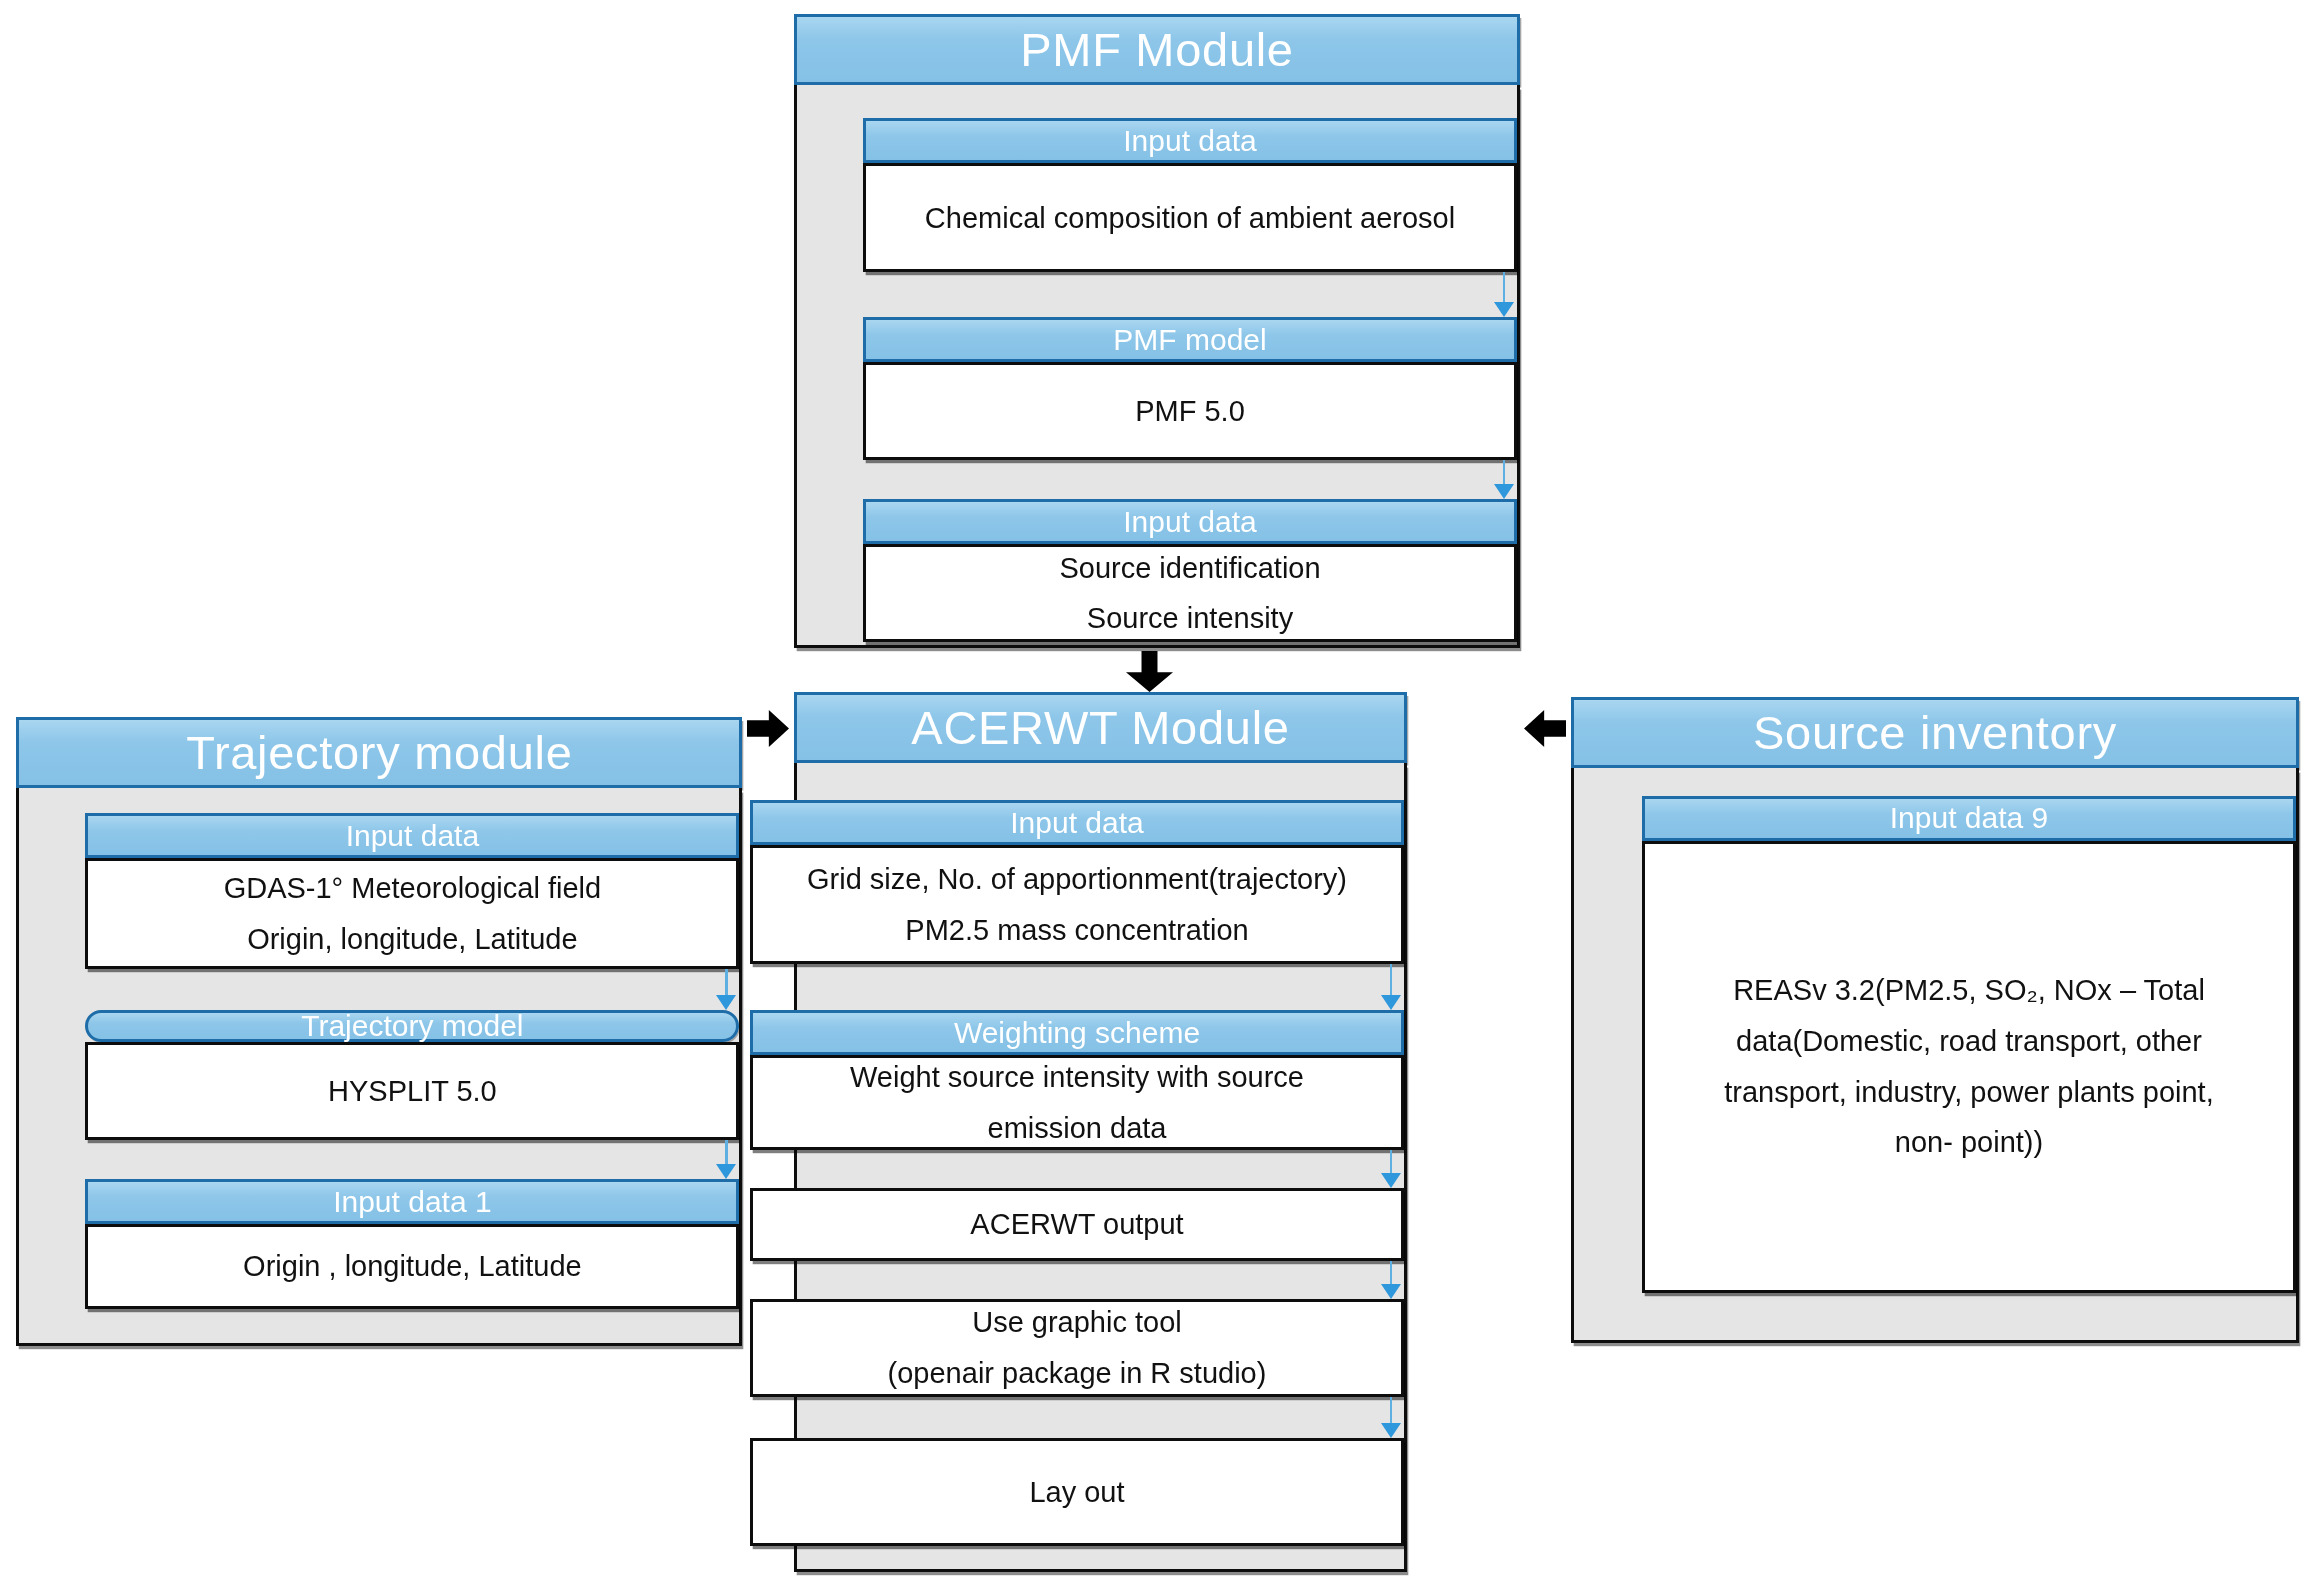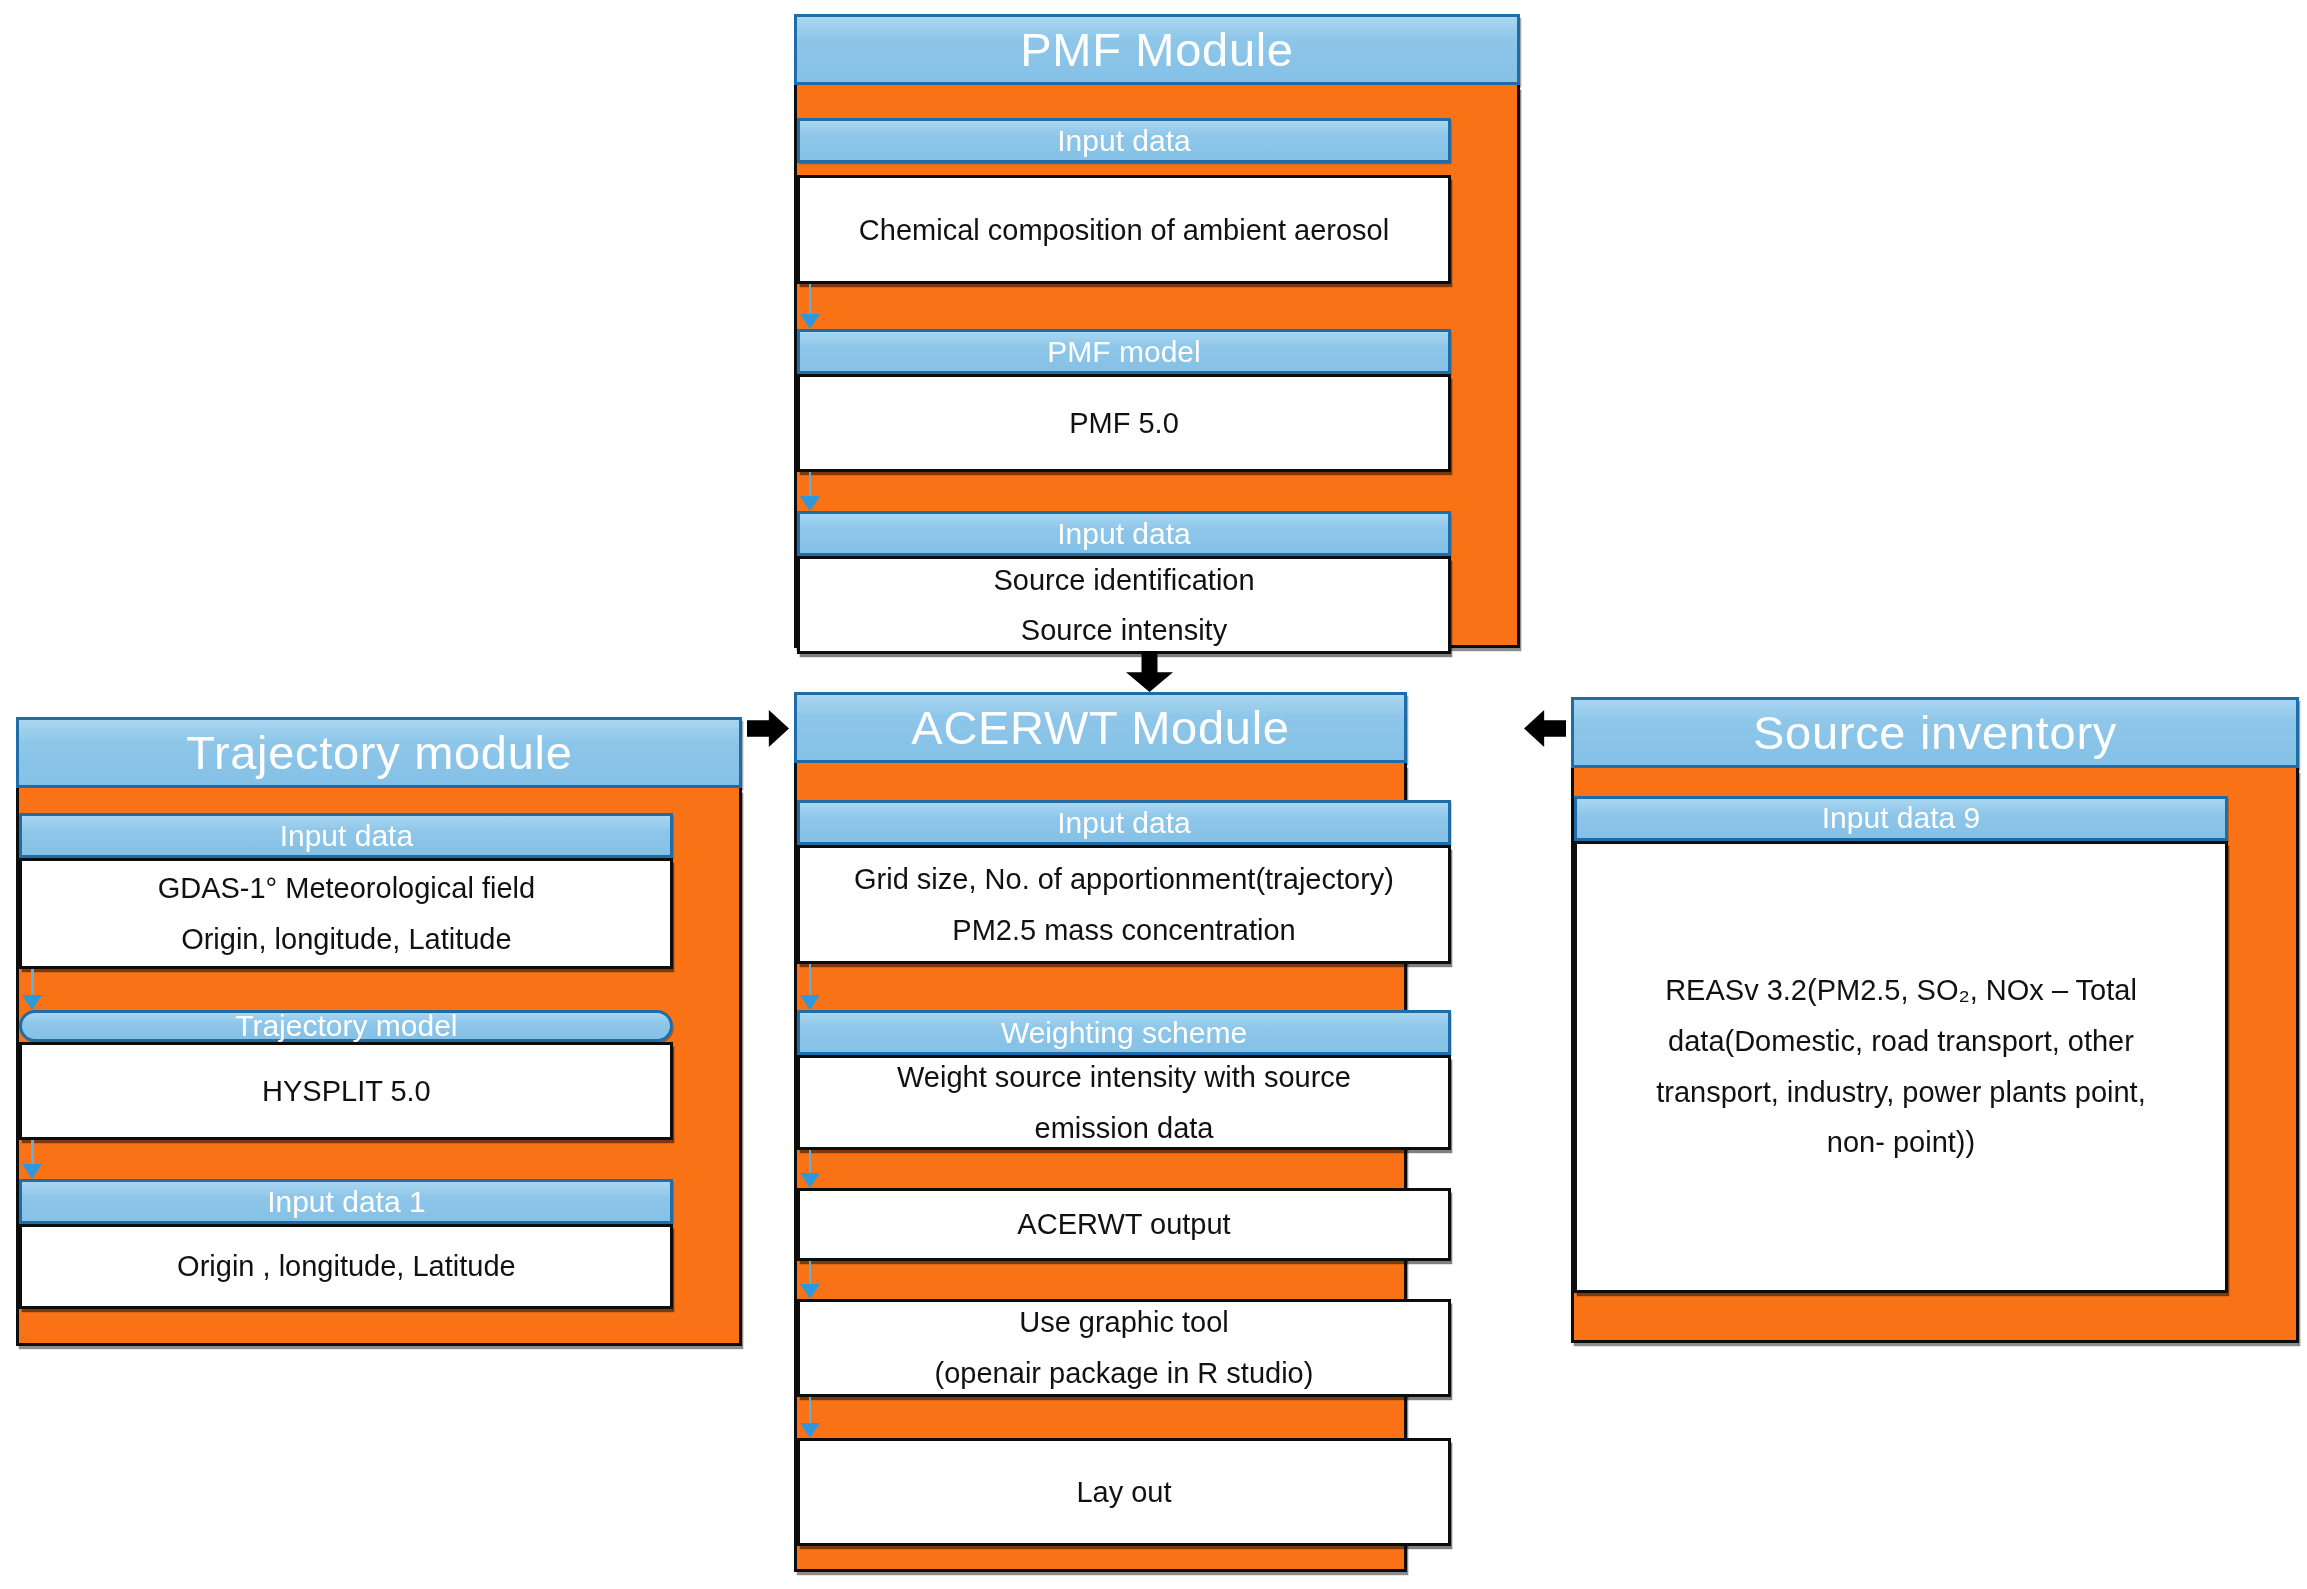--- a/index.html
+++ b/index.html
@@ -18,24 +18,24 @@
     background:linear-gradient(#a9d6f0,#8dc6e9 35%,#85c1e6);
     border:3.9px solid #1e6da8;
     color:#ffffff;
     display:flex;align-items:center;justify-content:center;
     font-size:47px;
     letter-spacing:0.7px;
     box-shadow:2px 3.3px 0 -0.7px rgba(0,0,0,0.35);
   }
   .module-body{
     width:100%;
-    background:#f97316;
+    background:#e5e5e5;
     border:3.9px solid #0d0d0d;
     border-top:none;
-    display:flex;flex-direction:column;align-items:flex-start;
+    display:flex;flex-direction:column;align-items:flex-end;
     box-shadow:2px 3.9px 0 -0.7px rgba(0,0,0,0.45);
   }
   
   .sub{width:654px;flex:0 0 auto;}
   .sub-header{
     width:100%;
     background:linear-gradient(#a9d6f0,#8dc6e9 40%,#85c1e6);
     border:3.3px solid #1e6da8;
     color:#ffffff;
     display:flex;align-items:center;justify-content:center;
@@ -79,21 +79,21 @@
 
   <section class="module" id="pmf" style="left:794px;top:14.4px;width:726px;">
     <div class="module-title" style="height:71px;">
       <span>PMF Module</span>
     </div>
     <div class="module-body" style="height:563px;padding-top:33px;">
       <div class="sub">
         <div class="sub-header" style="height:45px;">
           <span>Input data</span>
         </div>
-        <div class="sub-body" style="height:109px;margin-top:12px;">
+        <div class="sub-body" style="height:109px;">
           <span>Chemical composition of ambient aerosol</span>
         </div>
       </div>
       <div class="varrow" style="height:45px;width:26px;">
         <span class="line"></span>
         <span class="head"></span>
       </div>
       <div class="sub">
         <div class="sub-header" style="height:45px;">
           <span>PMF model</span>

